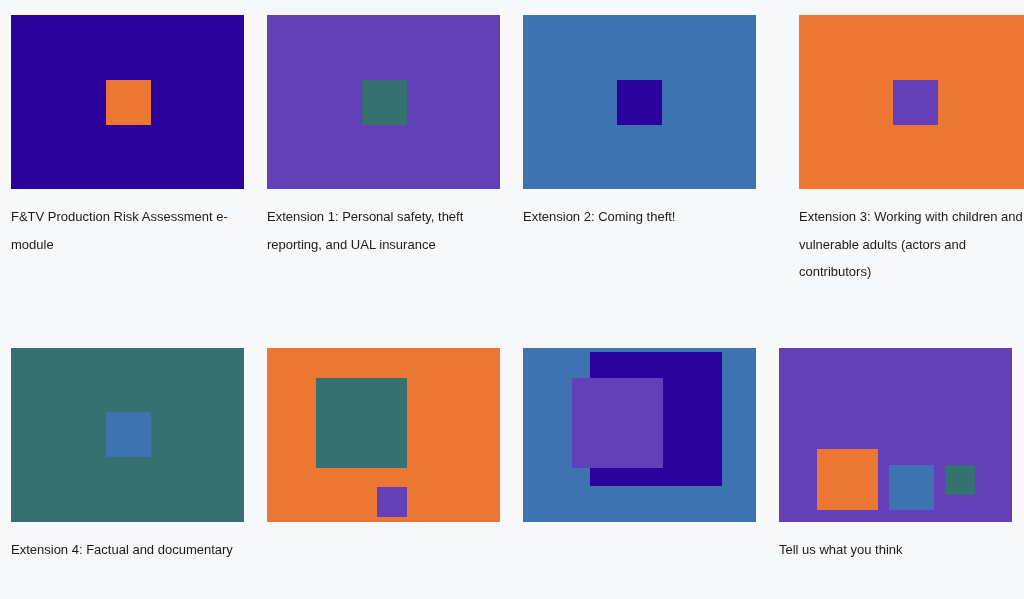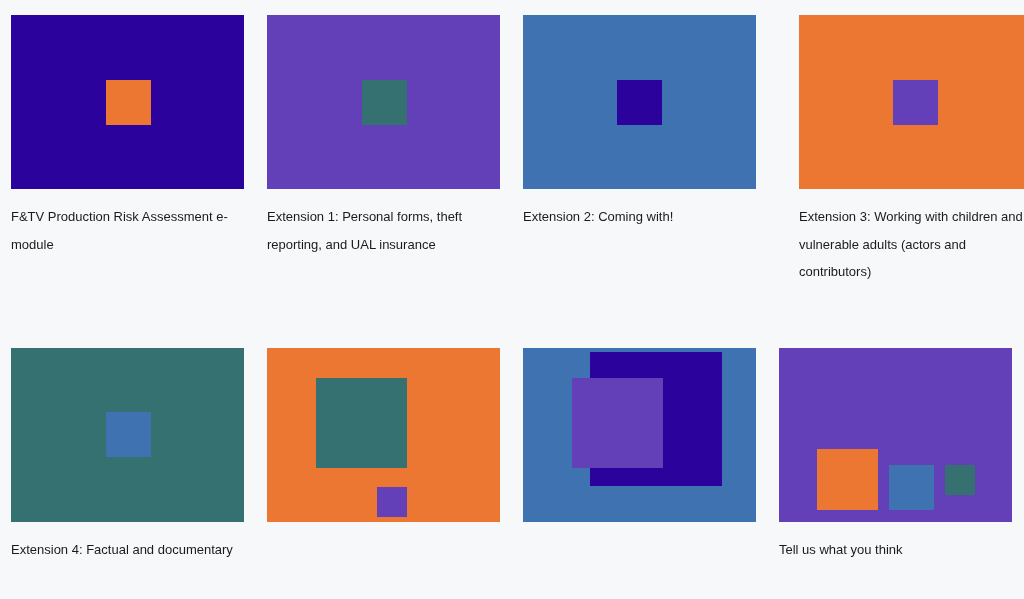--- a/index.html
+++ b/index.html
@@ -24,28 +24,28 @@
   <div class="thumb" style="background:#2c029c;">
     <div class="shape" style="left:95px; top:65px; width:45px; height:45px; background:#ec7733;"></div>
   </div>
   <div class="label">F&amp;TV Production Risk Assessment e-module</div>
 </div>
 
 <div class="card" style="left:267px; top:15px;">
   <div class="thumb" style="background:#6340b8;">
     <div class="shape" style="left:95px; top:65px; width:45px; height:45px; background:#347170;"></div>
   </div>
-  <div class="label">Extension 1: Personal forms, theft reporting, and UAL insurance</div>
+  <div class="label">Extension 1: Personal safety, theft reporting, and UAL insurance</div>
 </div>
 
 <div class="card" style="left:523px; top:15px;">
   <div class="thumb" style="background:#3e72b1;">
     <div class="shape" style="left:94px; top:65px; width:45px; height:45px; background:#2c029c;"></div>
   </div>
-  <div class="label">Extension 2: Coming with!</div>
+  <div class="label">Extension 2: Coming theft!</div>
 </div>
 
 <div class="card" style="left:779px; top:15px;margin-left:20px;">
   <div class="thumb" style="background:#ec7733;">
     <div class="shape" style="left:94px; top:65px; width:45px; height:45px; background:#6340b8;"></div>
   </div>
   <div class="label">Extension 3: Working with children and vulnerable adults (actors and contributors)</div>
 </div>
 
 <div class="card" style="left:11px; top:348px;">

